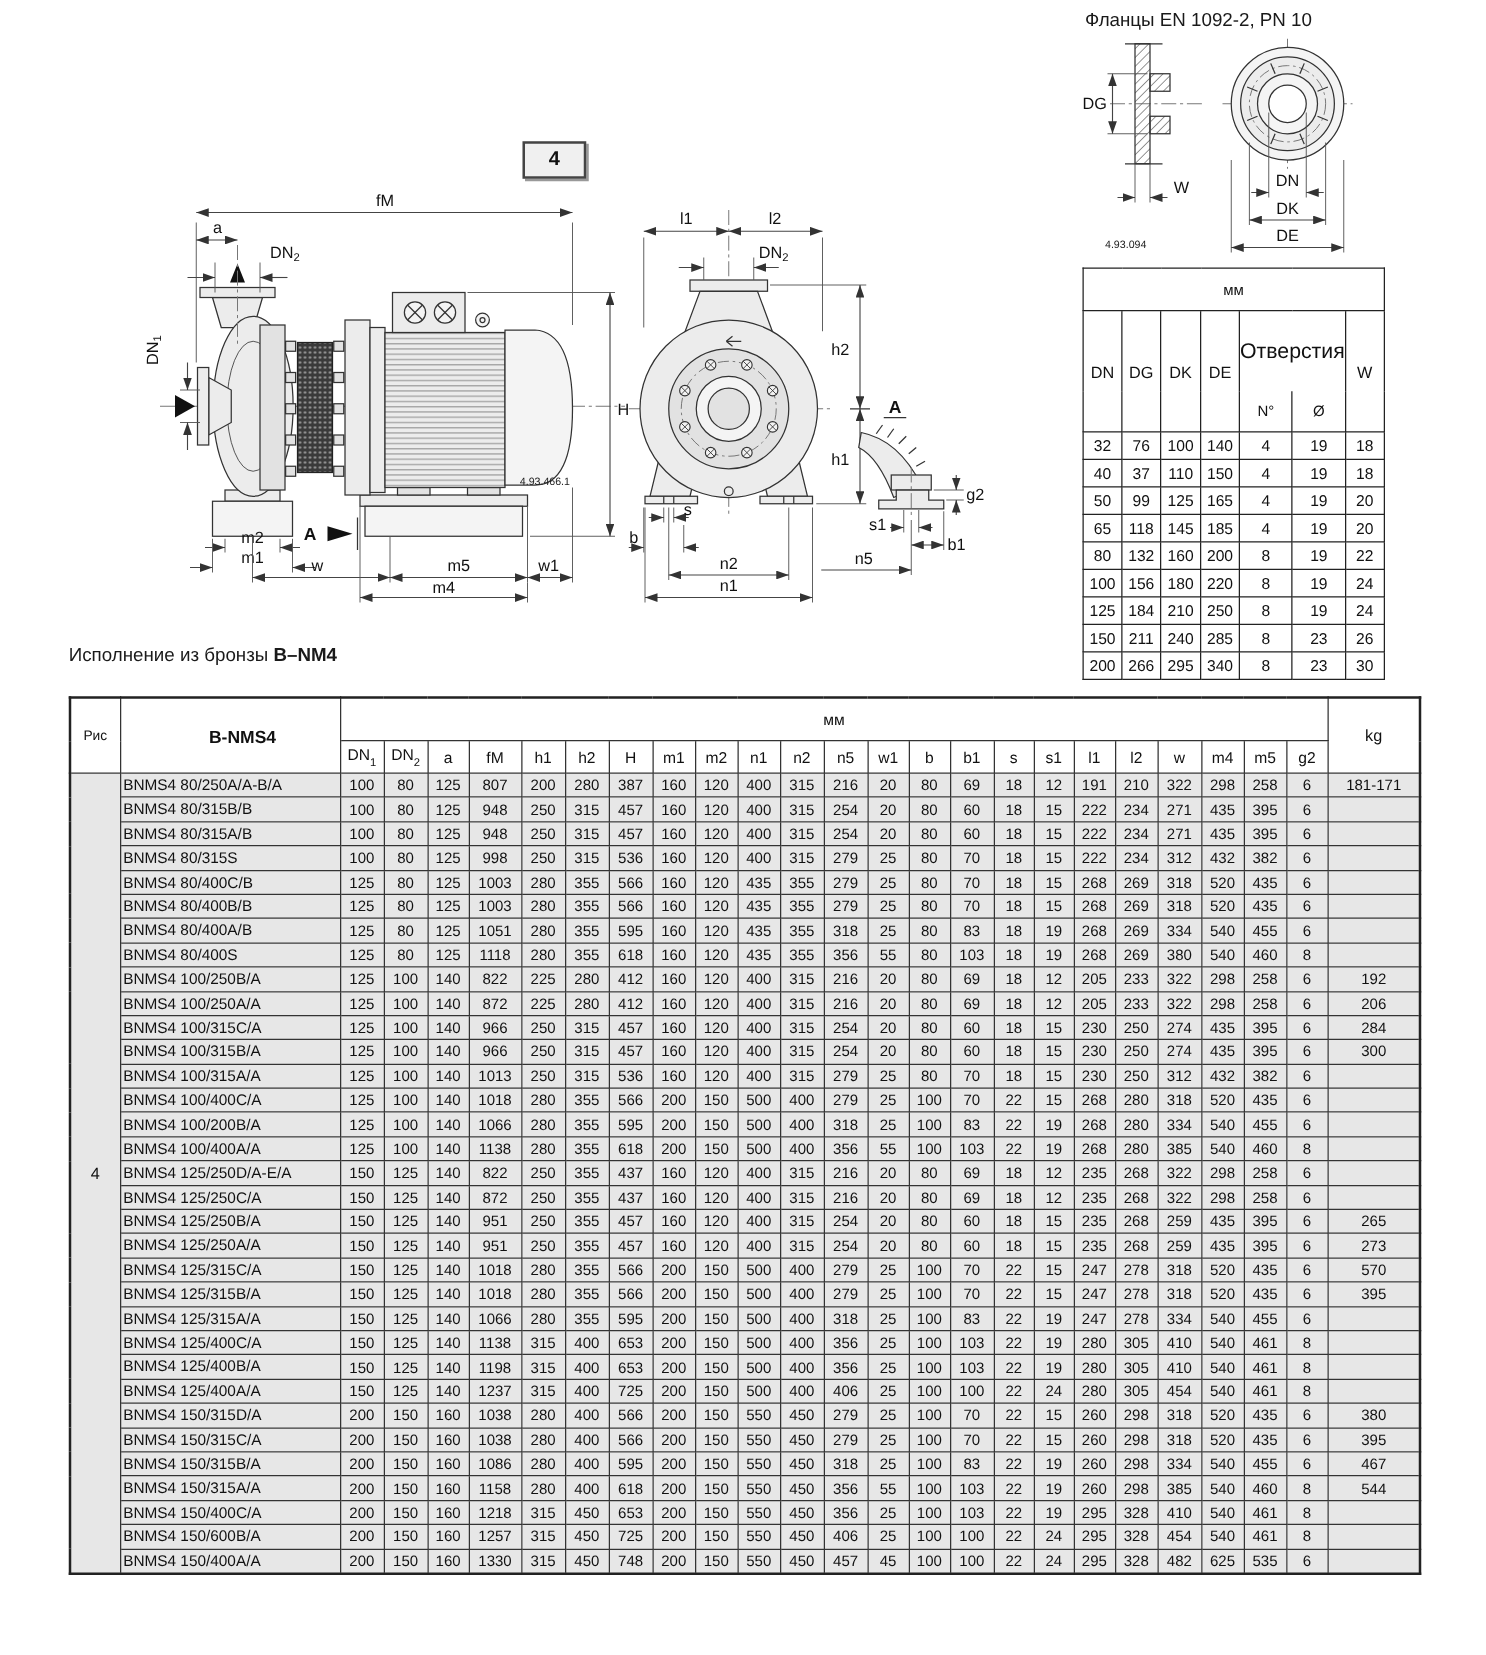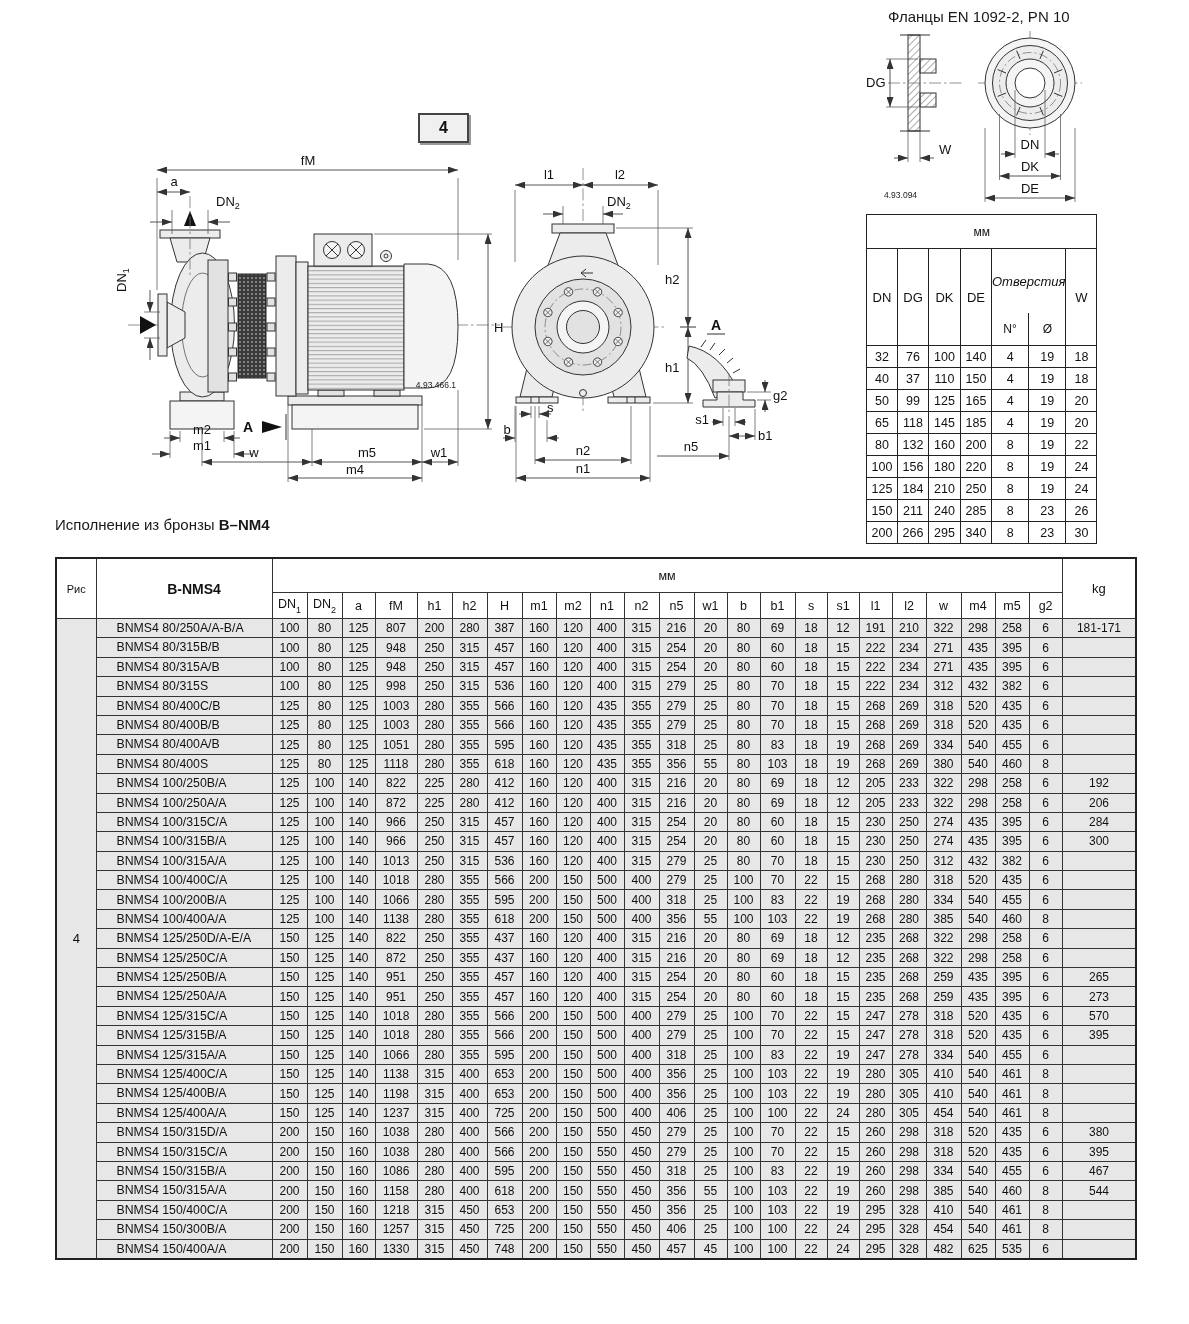--- a/index.html
+++ b/index.html
@@ -5,47 +5,47 @@
   html,body{margin:0;padding:0;background:#fff;}
   body{font-family:"Liberation Sans","DejaVu Sans",sans-serif;color:#111;}
   #page{position:relative;width:1189px;height:1324px;background:#fff;overflow:hidden;}
 
   
   .fig-box{position:absolute;left:418px;top:113px;width:47px;height:26px;border:2px solid #444;
     background:#f0f0f0;box-shadow:2px 2px 0 #999;display:flex;align-items:center;justify-content:center;
     font-weight:bold;font-size:16px;}
 
   
-  .flange-title{position:absolute;left:868px;top:8px;font-size:15px;color:#1a1a1a;margin-left:20px;}
+  .flange-title{position:absolute;left:868px;top:8px;font-size:15px;color:#1a1a1a;}
   .section-title{position:absolute;left:55px;top:516px;font-size:15px;color:#1a1a1a;}
   .section-title b{font-weight:bold;}
 
   
   .flange-table{position:absolute;left:866px;top:214px;border-collapse:collapse;table-layout:fixed;
     font-size:12.5px;color:#111;background:#fff;}
   .flange-table th,.flange-table td{border:1px solid #222;padding:0;text-align:center;font-weight:normal;}
   .flange-table .unit-row th{height:33px;font-size:12px;}
   .flange-table .hdr2 th{height:64px;font-size:13px;}
-  .flange-table th.otv{border-bottom:none;font-size:13px;vertical-align:middle;font-style:italic;}
+  .flange-table th.otv{border-bottom:none;font-size:17px;vertical-align:middle;}
   .flange-table .hdr3 th{border-top:none;height:32px;font-size:12px;}
   .flange-table td{height:21px;}
 
   
   .main-table{position:absolute;left:55px;top:557px;width:1080px;border-collapse:collapse;
     table-layout:fixed;border:2px solid #222;color:#111;}
   .main-table th,.main-table td{border:1px solid #333;padding:0;text-align:center;font-weight:normal;
     white-space:nowrap;overflow:hidden;}
   .main-table thead th{background:#fff;}
   .main-table .band-th{height:33px;font-size:12.5px;}
   .main-table .dim-th{height:25px;font-size:12.5px;text-align:center;}
   .main-table th.fig-h{font-size:11px;}
   .main-table th.model-h{font-size:14px;font-weight:bold;padding-left:20px;}
   .main-table th.kg-h{font-size:13px;border-radius:29px;}
   .main-table tbody td{background:#e7e7e7;height:18.4px;line-height:1;font-size:12px;}
-  .main-table td.model-cell{text-align:left;padding-left:20px;font-size:12.3px;}
+  .main-table td.model-cell{text-align:left;padding-left:2px;font-size:12.3px;}
   .main-table td.fig-cell{font-size:13px;}
   .main-table sub,.flange-title sub{font-size:9px;}
   .main-table sub{position:relative;top:1px;}
 
   
   svg{position:absolute;}
   .part{fill:#ececec;stroke:#333;stroke-width:1;}
   .part2{fill:#e2e2e2;stroke:#333;stroke-width:1;}
   .partw{fill:#f4f4f4;stroke:#333;stroke-width:1;}
   .ln{fill:none;stroke:#333;stroke-width:1;}
@@ -1367,21 +1367,21 @@
           <td>19</td>
           <td>295</td>
           <td>328</td>
           <td>410</td>
           <td>540</td>
           <td>461</td>
           <td>8</td>
           <td class="kg-cell"></td>
         </tr>
         <tr>
-          <td class="model-cell">BNMS4 150/300B/A</td>
+          <td class="model-cell">BNMS4 150/600B/A</td>
           <td>200</td>
           <td>150</td>
           <td>160</td>
           <td>1257</td>
           <td>315</td>
           <td>450</td>
           <td>725</td>
           <td>200</td>
           <td>150</td>
           <td>550</td>

